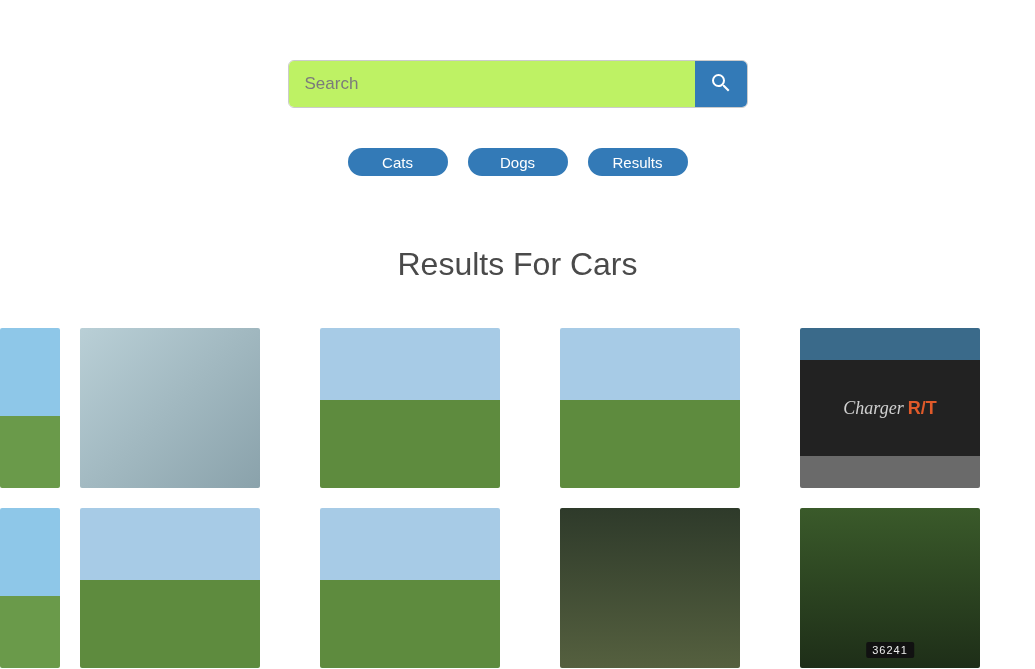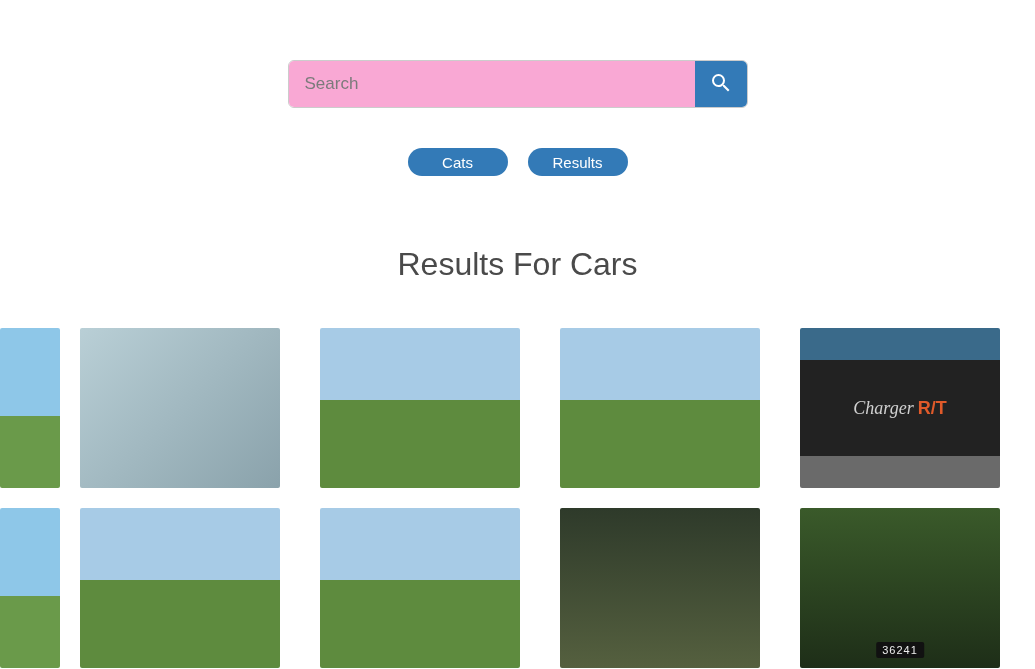--- a/index.html
+++ b/index.html
@@ -1,31 +1,31 @@
 <!DOCTYPE html>
 <html><head>
   <meta charset="utf-8">
   <style>
     * { box-sizing: border-box; margin: 0; padding: 0; }
     body { font-family: -apple-system, BlinkMacSystemFont, "Segoe UI", Helvetica, Arial, sans-serif; background: #fff; }
     .container { width: 1035px; margin: 0 auto; padding-top: 60px; }
     .search-row { display: flex; justify-content: center; margin-bottom: 40px; }
     .search-group { display: flex; width: 460px; height: 48px; border: 1px solid #ccc; border-radius: 6px; overflow: hidden; }
-    .search-input { flex: 1; border: none; background: #f9a8d4; padding: 0 16px; font-size: 17px; color: #555; outline: none; }
+    .search-input { flex: 1; border: none; background: #bef264; padding: 0 16px; font-size: 17px; color: #555; outline: none; }
     .search-input::placeholder { color: #7b7b7b; }
     .search-btn { width: 52px; border: none; background: #337ab7; display: flex; align-items: center; justify-content: center; cursor: pointer; }
     .search-btn svg { width: 24px; height: 24px; fill: #fff; }
     .pills-row { display: flex; justify-content: center; gap: 20px; margin-bottom: 70px; }
     .pill { background: #337ab7; color: #fff; border: none; width: 100px; height: 28px; font-size: 15px; cursor: pointer; display: flex; align-items: center; justify-content: center; border-radius: 14px; }
     .results-title { text-align: center; font-size: 32px; font-weight: 400; color: #4a4a4a; margin-bottom: 45px; }
     .grid { display: grid; grid-template-columns: 60px repeat(4, 220px); gap: 20px; padding: 0; }
     .grid-row2 { margin-top: 20px; }
     .thumb { height: 160px; background: #888; border-radius: 2px; overflow: hidden; position: relative; }
     .thumb.partial { width: 60px; }
-    .thumb.full { width: 200px; }
+    .thumb.full { width: 180px; }
     
     .sky { background: linear-gradient(#8ec7e8 0%, #8ec7e8 55%, #6a9a4a 55%, #6a9a4a 100%); }
     .silver { background: linear-gradient(135deg, #b9cfd6, #8aa2ab); }
     .grass { background: linear-gradient(#a7cbe6 0%, #a7cbe6 45%, #5e8b3e 45%, #5e8b3e 100%); }
     .dark { background: linear-gradient(#2e3a2a, #55603f); }
     .grille { background: linear-gradient(#3a6a8a 0%, #3a6a8a 20%, #222 20%, #222 80%, #6a6a6a 80%); }
     .green { background: linear-gradient(#3a5a2a, #1e2e18); }
     .charger-text { position:absolute; top:50%; left:50%; transform:translate(-50%,-50%); font-family: cursive; font-style: italic; color:#d0d0d0; font-size:18px; }
     .charger-text .rt { color:#e05a2a; font-weight:bold; font-style:normal; font-family: sans-serif; margin-left:4px;}
     .plate { position:absolute; bottom:10px; left:50%; transform:translateX(-50%); background:#111; color:#eee; font-size:11px; padding:2px 6px; border-radius:2px; letter-spacing:1px;}
@@ -43,20 +43,21 @@
           <svg viewBox="0 0 24 24">
               <path d="M15.5 14h-.79l-.28-.27A6.471 6.471 0 0 0 16 9.5 6.5 6.5 0 1 0 9.5 16c1.61 0 3.09-.59 4.23-1.57l.27.28v.79l5 4.99L20.49 19l-4.99-5zm-6 0C7.01 14 5 11.99 5 9.5S7.01 5 9.5 5 14 7.01 14 9.5 11.99 14 9.5 14z"></path>
             </svg>
         </span>
       </button>
     </div>
   </div>
 
   <div class="pills-row">
     <button class="pill">Cats</button>
+    <button class="pill">Dogs</button>
     <button class="pill">Results</button>
   </div>
 
   <h2 class="results-title">Results For Cars</h2>
 
   <div class="grid">
     <div class="thumb partial sky"></div>
     <div class="thumb full silver"></div>
     <div class="thumb full grass"></div>
     <div class="thumb full grass"></div>

